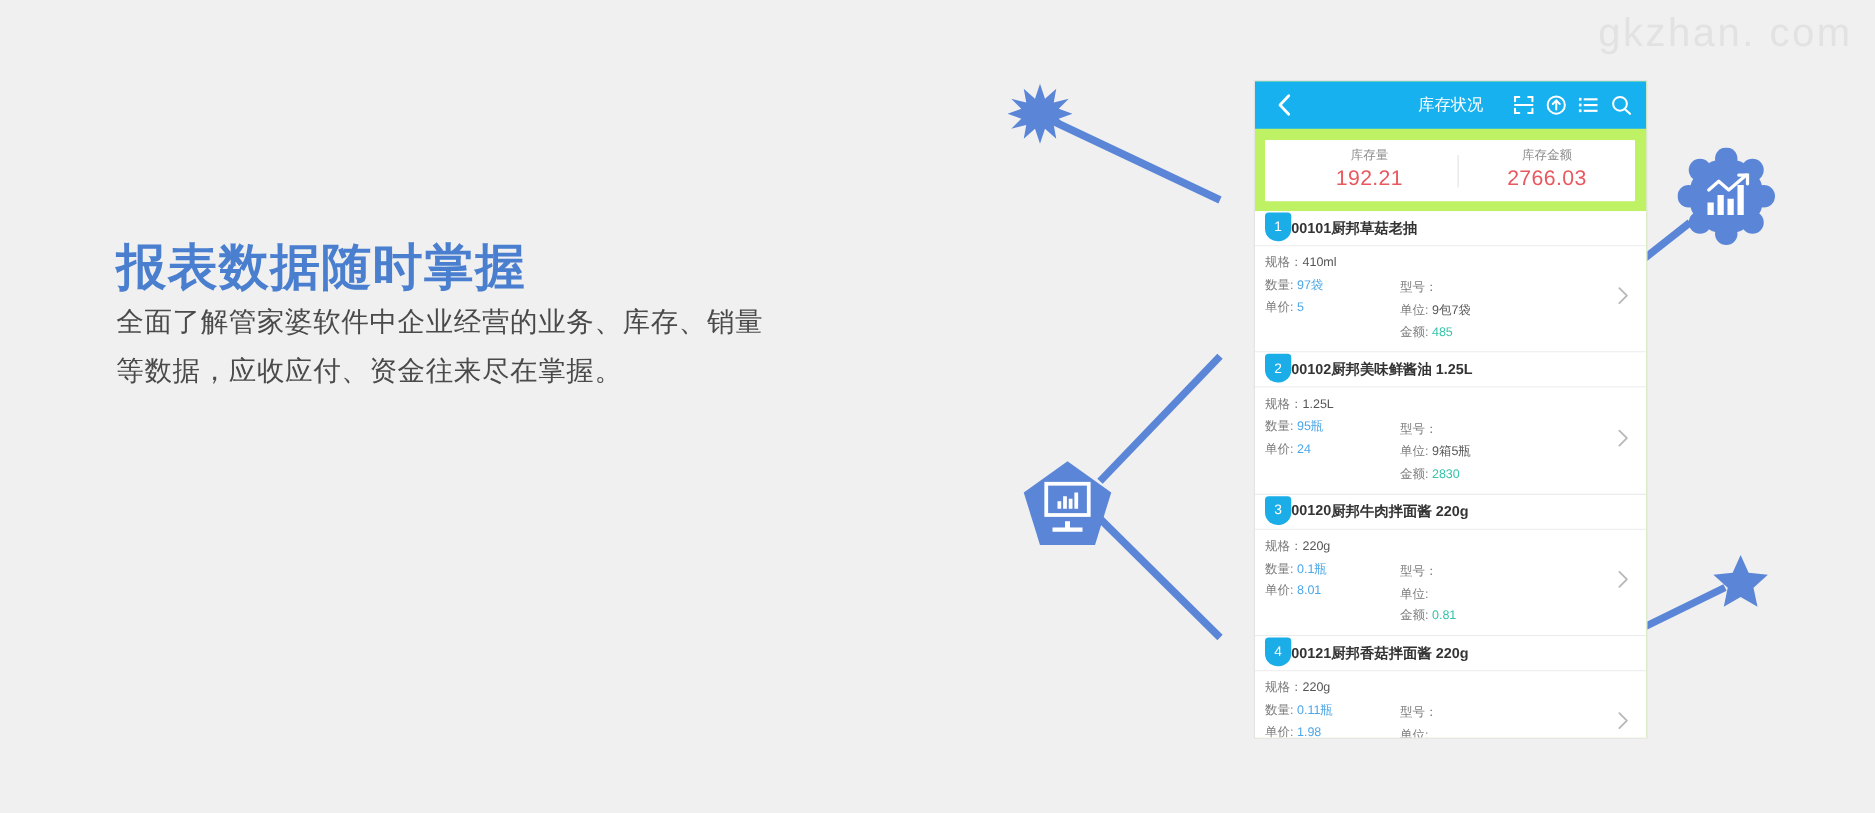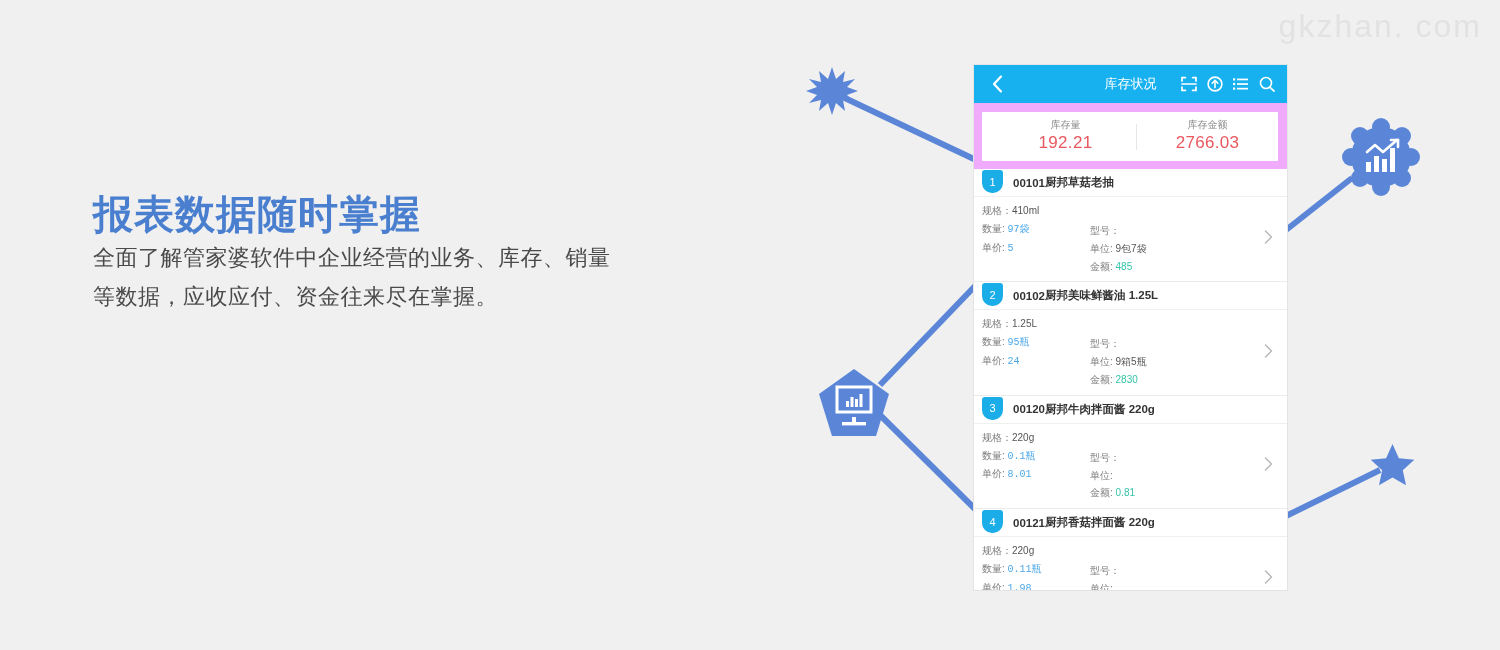--- a/index.html
+++ b/index.html
@@ -32,23 +32,23 @@
 
   
   .lines { position: absolute; left: 0; top: 0; width: 1500px; height: 650px; }
 
   
   .deco { position: absolute; }
   .deco svg { display: block; }
 
   
   .phone {
-    position: absolute; left: 974px; top: 65px;
+    position: absolute; left: 1004px; top: 65px;
     width: 313px; height: 525px;
-    background: #f0abfc;
+    background: #bef264;
     box-shadow: 0 0 0 1px #e4e4e4;
     overflow: hidden;
   }
   .statusbar {
     height: 38px; background: #18b1f0;
     display: flex; align-items: center; padding: 0 12px;
     position: relative;
   }
   .back-chevron { width: 22px; display: flex; align-items: center; justify-content: center; }
   .nav-title {
@@ -78,30 +78,30 @@
   .row { background: #ffffff; border-bottom: 1px solid #ebebeb; }
   .row-head {
     display: flex; align-items: center; height: 28px;
     padding-left: 8px; border-bottom: 1px solid #f0f0f0;
   }
   .badge {
     width: 21px; height: 23px; background: #1aade8; color: #fff;
     font-size: 11px; display: flex; align-items: center; justify-content: center;
     border-radius: 3px 3px 10px 10px; flex: none; margin-top: -2px;
   }
-  .code { font-size: 11.5px; color: #333; margin-left: 10px; font-weight: bold; }
+  .code { font-size: 11.5px; color: #333; font-weight: bold; }
   .pname { font-size: 11.5px; color: #333; font-weight: bold; }
   .row-body {
     display: flex; position: relative; padding: 5px 0 6px 8px;
   }
   .col { width: 108px; }
   .col2 { width: 130px; margin-top: 20px; }
   .fld { font-size: 10px; line-height: 1.78; color: #7d7d7d; white-space: nowrap; }
   .fld .v-plain { color: #555; }
-  .fld .v-blue  { color: #4ca7e8; font-family: Liberation Mono, monospace; }
+  .fld .v-blue  { color: #4ca7e8; }
   .fld .v-green { color: #35c3a8; }
   .row-arrow {
     position: absolute; right: 14px; top: 50%; transform: translateY(-50%);
   }
   .footer-pad { height: 52px; background: #e6e6e6; }
 </style>
 </head>
 <body>
 
 <div class="stage">

